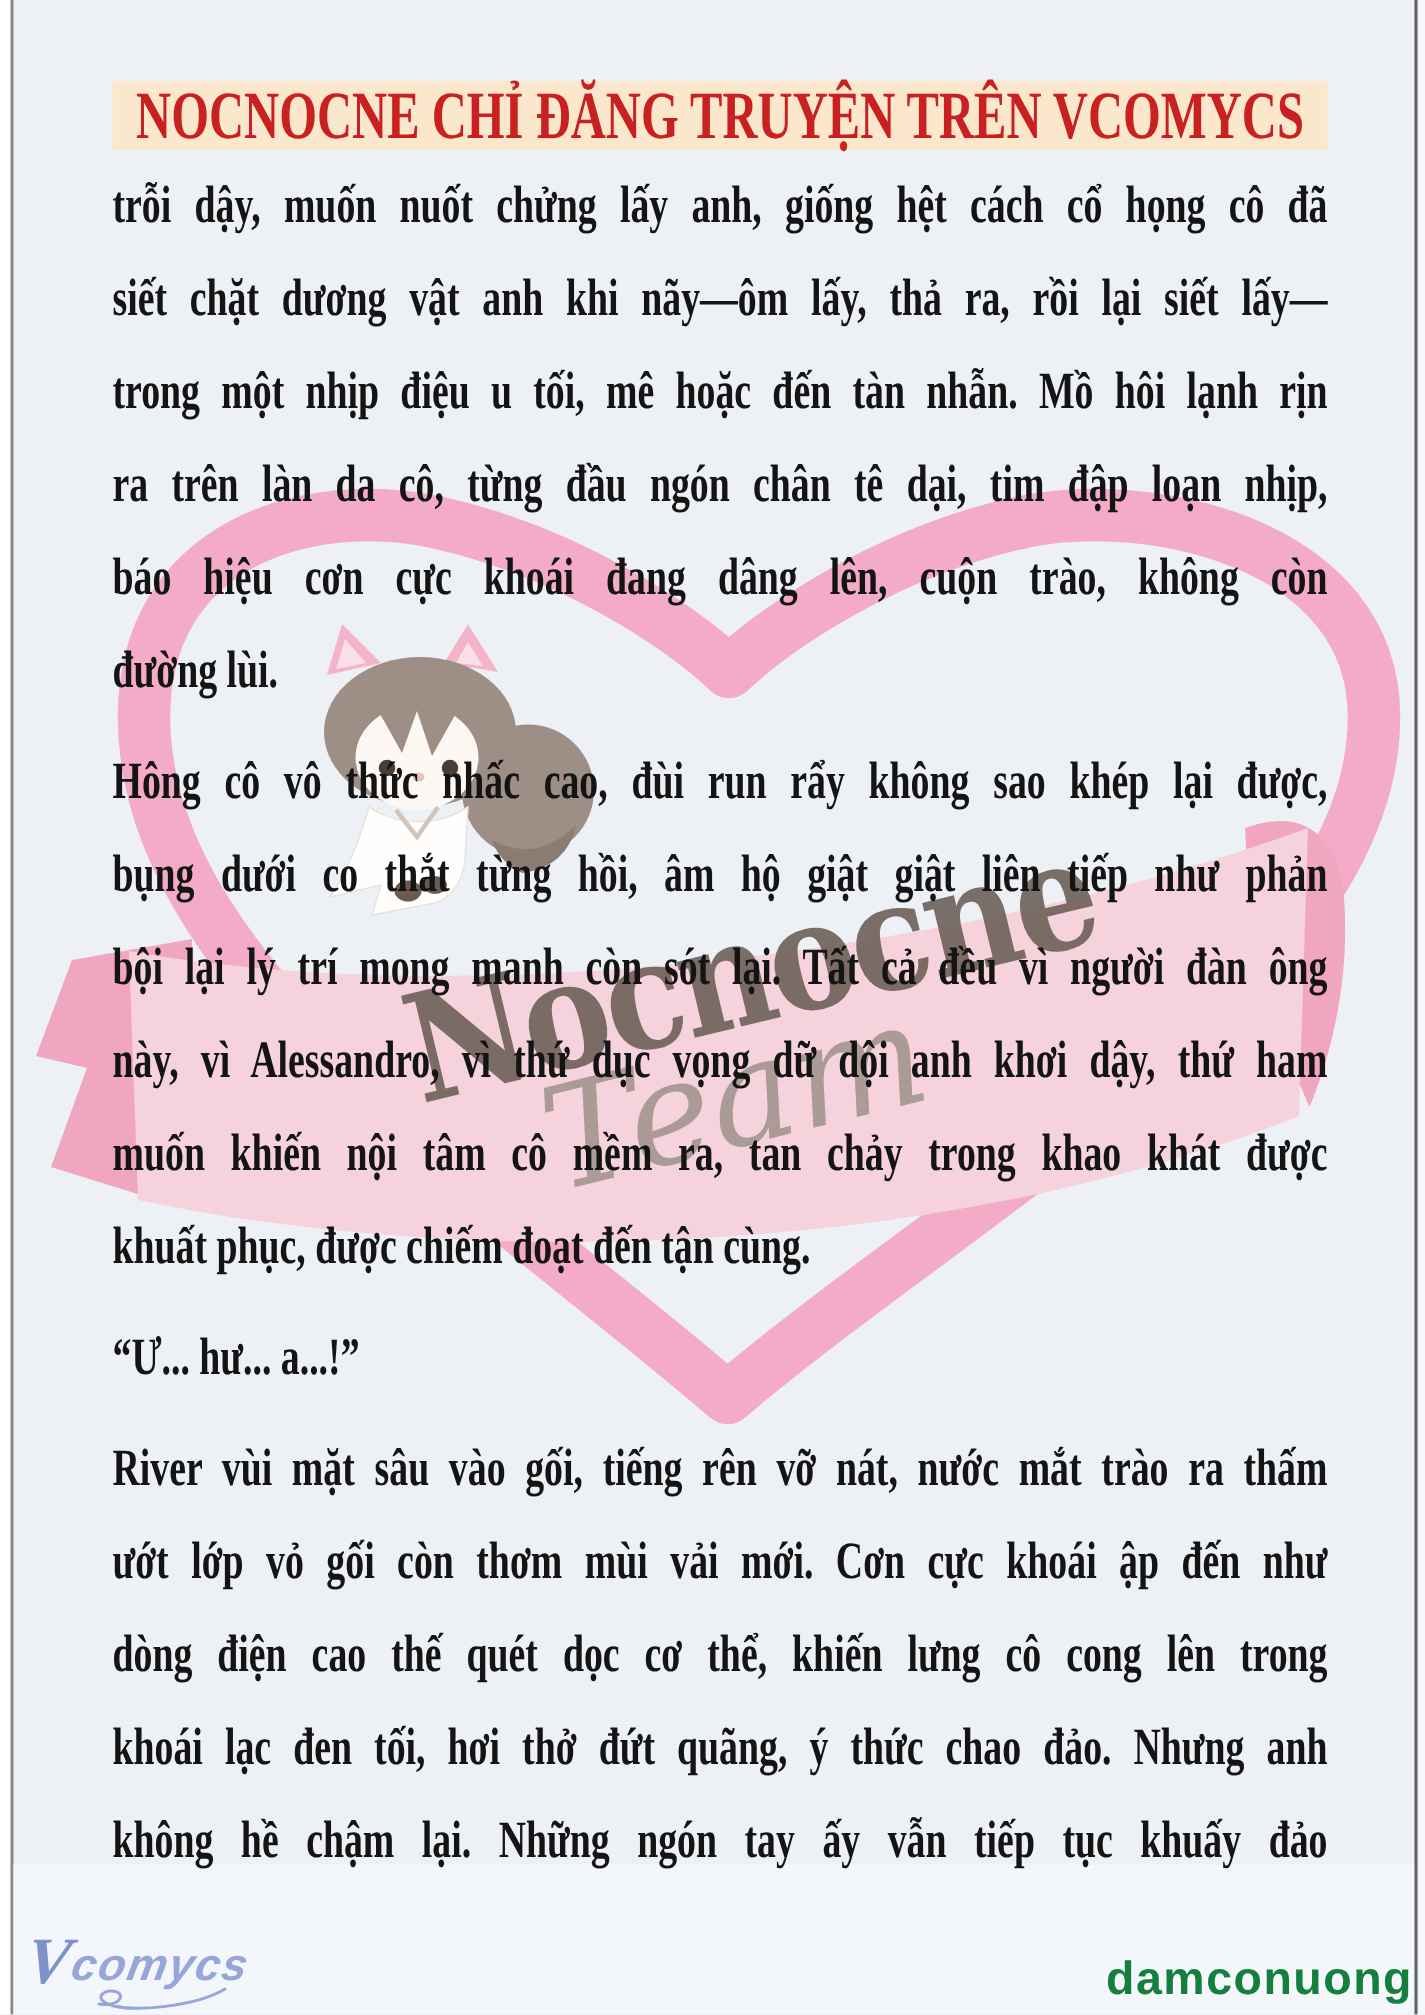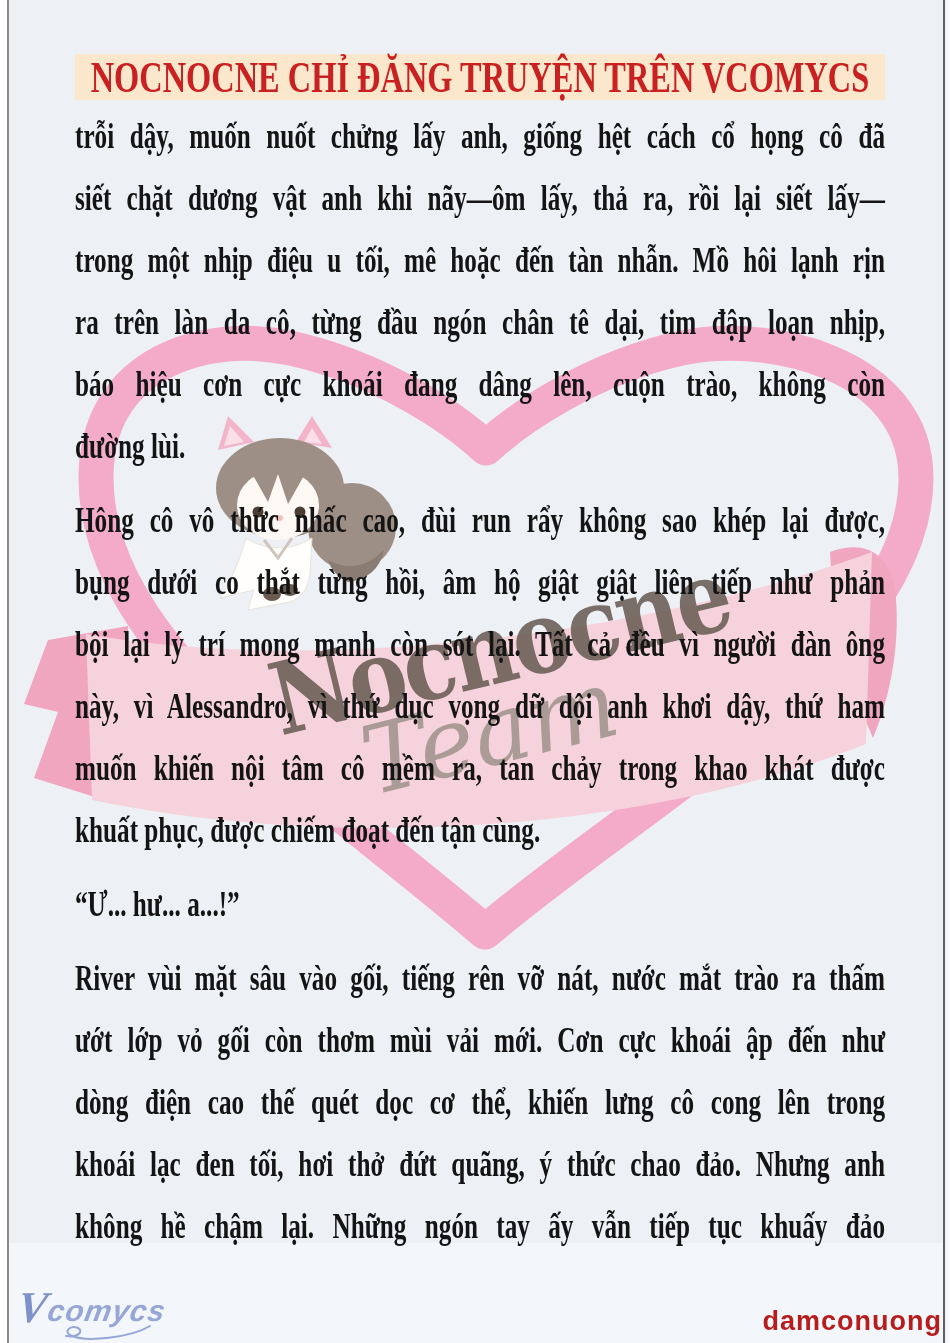--- a/index.html
+++ b/index.html
@@ -63,21 +63,21 @@
   }
   .logo-rest{
     position:absolute;left:30px;top:10px;
     font-family:"Liberation Sans",sans-serif;font-style:italic;font-weight:bold;
     font-size:30px;line-height:30px;letter-spacing:1px;color:#96a6d6;transform:skewX(-10deg);
   }
   .logo-swash{position:absolute;left:28px;top:38px;}
   .credit{
     right:8px;bottom:6px;z-index:6;position:absolute;
     font-family:"Liberation Sans",sans-serif;font-weight:bold;
-    font-size:27px;letter-spacing:1px;color:#b91c1c;
+    font-size:31px;letter-spacing:1px;color:#15803d;
     text-shadow:0 0 3px rgba(255,255,255,0.9);
   }
 </style>
 </head>
 <body>
 
 <div>
 
   <div class="abs strip-left"></div>
   <div class="abs edge-line-left"></div>

